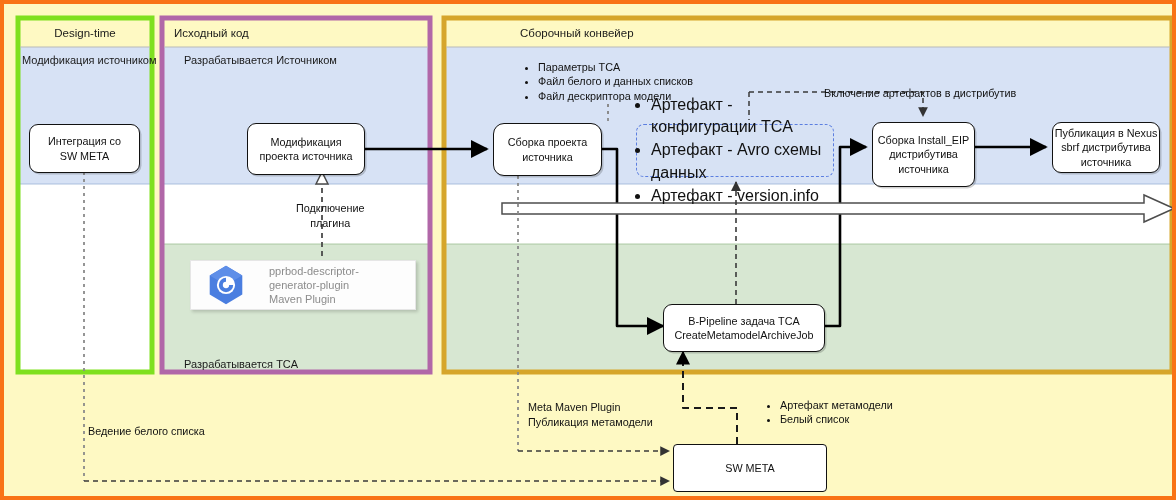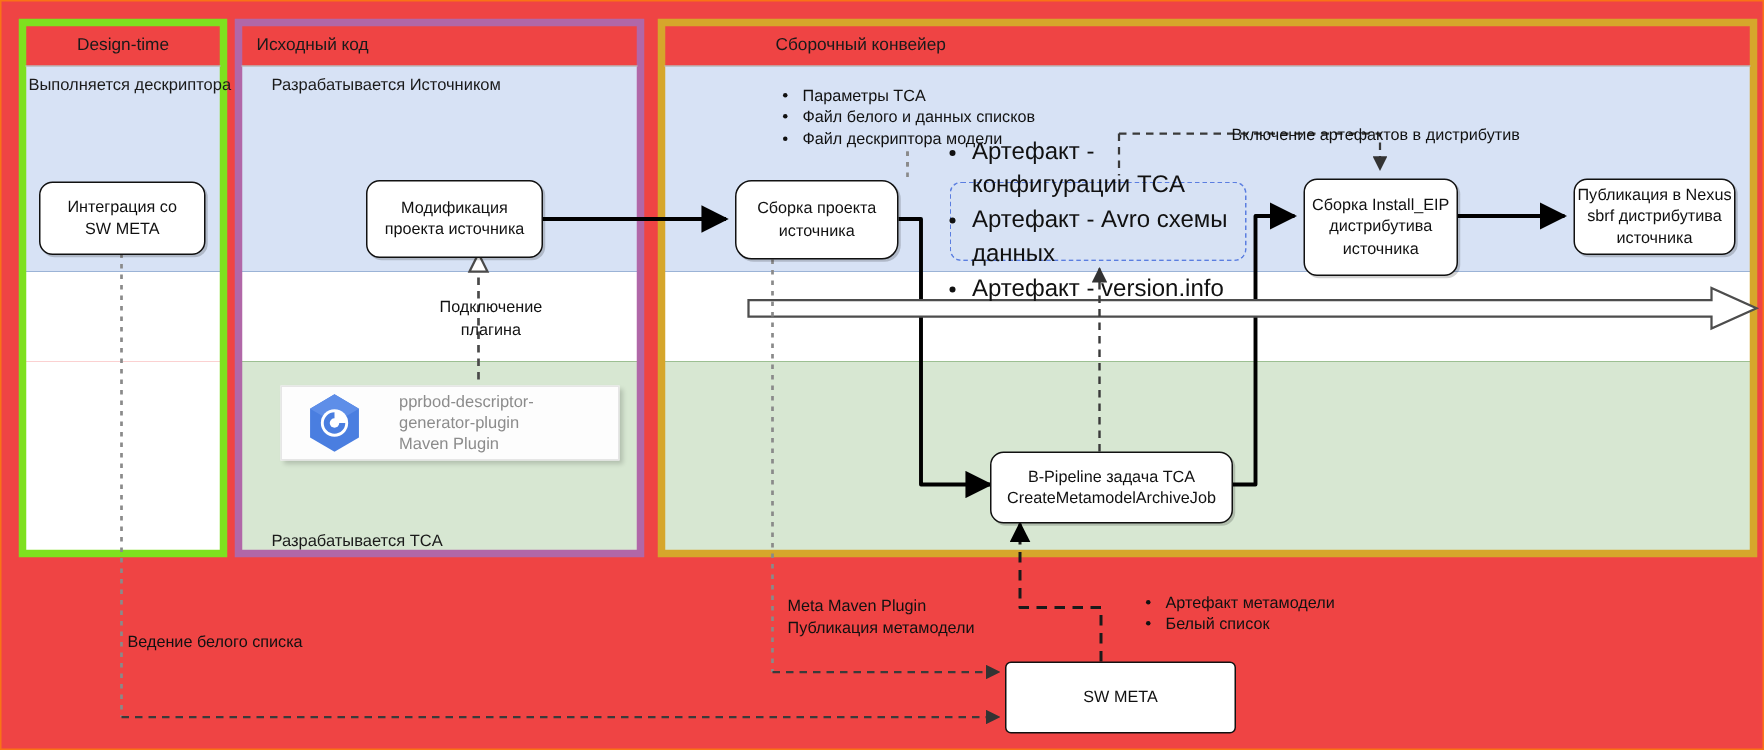--- a/index.html
+++ b/index.html
@@ -1,18 +1,18 @@
 <!DOCTYPE html>
 <html><head>
 <meta charset="utf-8">
 <style>
   html,body{margin:0;padding:0;background:#ffffff;}
   body{font-family:"Liberation Sans","DejaVu Sans",sans-serif;}
-  #canvas{position:relative;width:1176px;height:500px;overflow:hidden;background:#ef4444;
-          border:1px solid #f97316;box-sizing:border-box;}
+  #canvas{position:relative;width:1176px;height:500px;overflow:hidden;background:#fef9c3;
+          border:4px solid #f97316;box-sizing:border-box;}
   #svgroot{position:absolute;left:0;top:0;width:1176px;height:500px;}
   .lane-title{position:absolute;box-sizing:border-box;font-size:11.5px;color:#1a1a1a;
               display:flex;align-items:center;}
   .sublabel{position:absolute;font-size:11px;color:#1a1a1a;white-space:nowrap;}
   .node{position:absolute;box-sizing:border-box;background:#ffffff;border:1.6px solid #111111;
         border-radius:9px;display:flex;align-items:center;justify-content:center;
         text-align:center;font-size:10.8px;line-height:1.32;color:#111111;
         box-shadow:1.5px 1.5px 0 rgba(0,0,0,0.18);}
   .node-sq{border-radius:4px;}
   .bullets{position:absolute;font-size:10.8px;line-height:1.34;color:#111111;}
@@ -103,21 +103,21 @@
     <path d="M 745 88 L 919 88 L 919 112" stroke="#3a3a3a" stroke-width="1.5" fill="none" stroke-dasharray="5,4" marker-end="url(#arrowDash)"></path>
     <path d="M 745 88 L 745 116" stroke="#3a3a3a" stroke-width="1.5" fill="none" stroke-dasharray="5,4"></path>
 
     <path d="M 733 440 L 733 404 L 679 404 L 679 348" stroke="#1a1a1a" stroke-width="2" fill="none" stroke-dasharray="7,5" stroke-linejoin="round" marker-end="url(#arrowSolid)"></path>
   </svg>
 
   <div class="lane-title" style="left:16px;top:17px;width:130px;height:24px;justify-content:center;">Design-time</div>
   <div class="lane-title" style="left:170px;top:17px;width:250px;height:24px;">Исходный код</div>
   <div class="lane-title" style="left:516px;top:17px;width:400px;height:24px;">Сборочный конвейер</div>
 
-  <div class="sublabel" style="left:18px;top:50px;">Выполняется дескриптора</div>
+  <div class="sublabel" style="left:18px;top:50px;">Модификация источником</div>
   <div class="sublabel" style="left:180px;top:50px;">Разрабатывается Источником</div>
   <div class="sublabel" style="left:180px;top:354px;">Разрабатывается TCA</div>
 
   <div class="node" style="left:25px;top:120px;width:111px;height:49px;">
     <span style="white-space:pre-line;">Интеграция со
 SW META</span>
   </div>
 
   <div class="node" style="left:243px;top:119px;width:118px;height:52px;">
     <span style="white-space:pre-line;">Модификация

